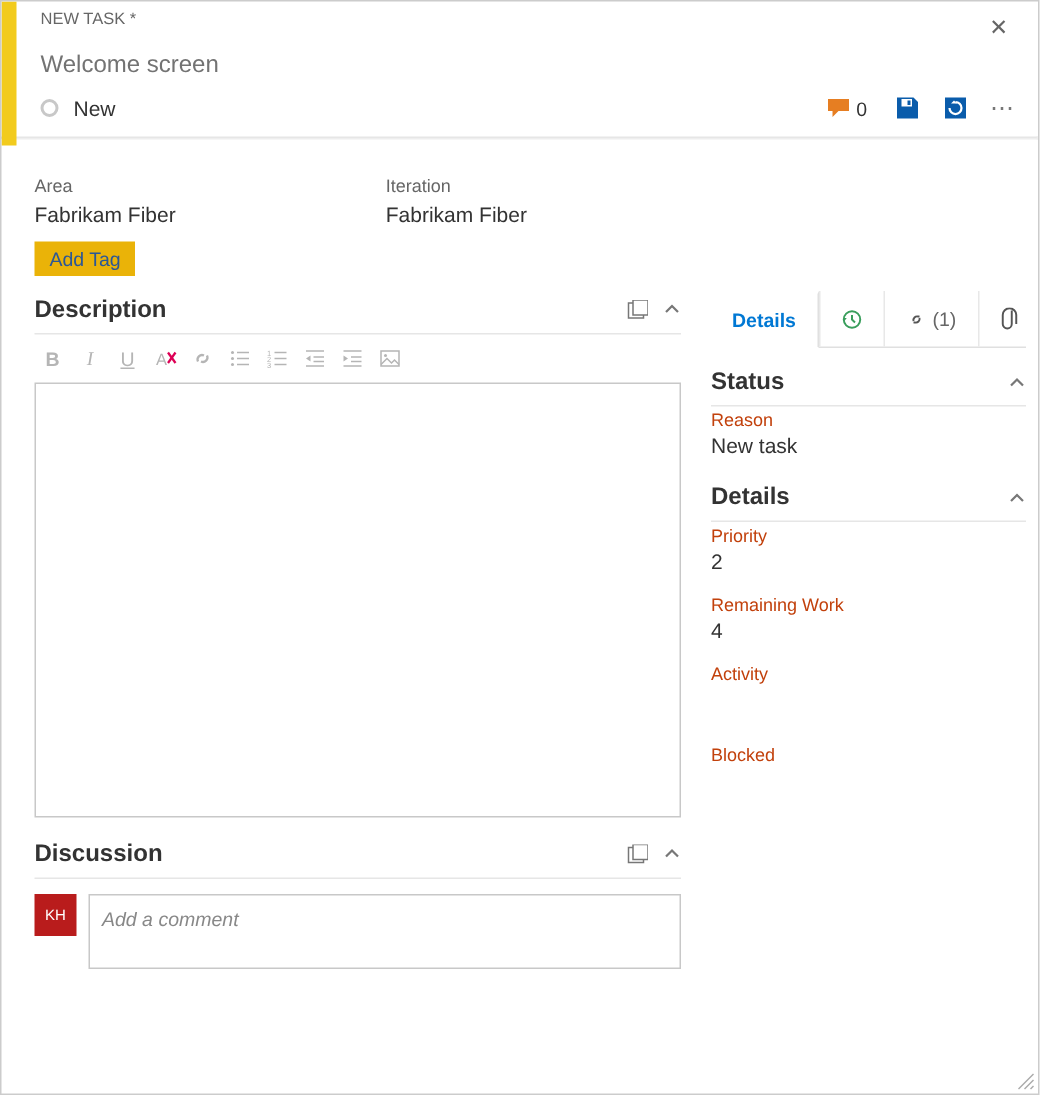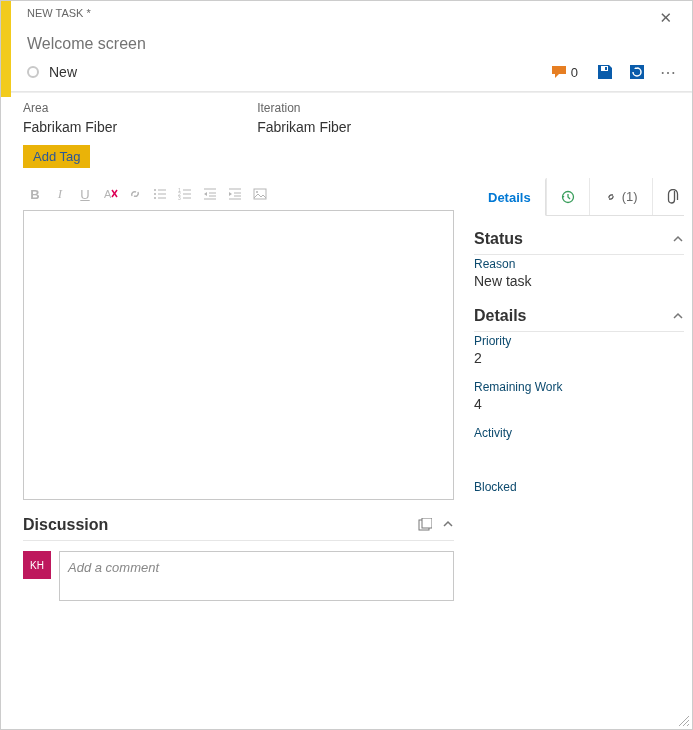--- a/index.html
+++ b/index.html
@@ -19,21 +19,21 @@
   .state-txt { font-size: 14px; }
   .assignee { display: flex; align-items: center; gap: 8px; font-size: 14px; margin-left: 120px;}
   .avatar-small { width: 20px; height: 20px; background: #0078d4; border:1px solid #999; display: flex; align-items: center; justify-content: center; }
   .info-right { display: flex; align-items: center; gap: 18px; }
   .comment-count { display: flex; align-items: center; gap: 4px; font-size: 13px; color: #333; }
   .icon-toolbar { display: flex; gap: 14px; align-items: center; }
   .tb-icon { width: 18px; height: 18px; cursor: pointer; display:flex; align-items:center; justify-content:center;}
   
   .divider { border-top: 1px solid #e6e6e6; margin: 0; }
   
-  .fields-row { display: flex; padding: 8px 22px 6px 22px; gap: 80px; }
+  .fields-row { display: flex; padding: 24px 22px 6px 22px; gap: 80px; }
   .field-col { display: flex; flex-direction: column; gap: 4px; }
   .field-label { font-size: 12px; color: #666; }
   .field-value { font-size: 14px; color: #333; }
   
   .add-tag { display: inline-block; background: #eab308; color: #2b5797; font-size: 13px; padding: 4px 10px; margin: 4px 0 10px 22px; cursor: pointer; }
   
   .body-split { display: flex; padding: 0 8px 0 22px; gap: 20px; }
   .left-col { flex: 1; min-width: 0; }
   .right-col { width: 210px; }
   
@@ -47,25 +47,25 @@
   .section-title { font-size: 16px; font-weight: 600; color: #333; }
   .section-icons { display: flex; gap: 10px; color: #666; }
   .section-icons span { cursor: pointer; font-size: 13px; }
   
   .rich-toolbar { display: flex; gap: 9px; padding: 8px 4px; color: #b5b5b5; align-items: center; }
   .rich-toolbar span { font-size: 13px; cursor: pointer; display:inline-flex; width:16px; height:16px; align-items:center; justify-content:center;}
   
   .editor-box { border: 1px solid #c8c8c8; height: 290px; background: #fff; }
   
   .side-field { margin-bottom: 10px; padding: 2px 0;}
-  .side-label { font-size: 12px; color: #0c4a6e; margin-bottom: 2px; }
+  .side-label { font-size: 12px; color: #c2410c; margin-bottom: 2px; }
   .side-value { font-size: 14px; color: #333; }
   
   .discussion-row { display: flex; gap: 8px; margin-top: 10px; }
-  .disc-avatar { width: 28px; height: 28px; background: #be185d; color: #fff; font-size: 10px; display: flex; align-items: center; justify-content: center; }
+  .disc-avatar { width: 28px; height: 28px; background: #b91c1c; color: #fff; font-size: 10px; display: flex; align-items: center; justify-content: center; }
   .disc-input { flex: 1; border: 1px solid #c8c8c8; padding: 8px; font-size: 13px; color: #888; font-style: italic; height: 50px; }
   
   .resize { position: absolute; right: 2px; bottom: 2px; width: 14px; height: 14px; }
   
   svg { display: block; }
 </style>
 </head>
 <body>
 
 
@@ -126,20 +126,36 @@
     <span class="field-value">Fabrikam Fiber</span>
   </div>
 </div>
 
 <span class="add-tag">Add Tag</span>
 
 <div class="body-split">
   <div class="left-col">
 
     <div class="section">
+      <div class="section-header">
+        <span class="section-title">Description</span>
+        <div class="section-icons">
+          <span>
+            <svg width="14" height="14">
+                <rect x="1" y="2" width="10" height="10" stroke="#777" fill="none"></rect>
+                <rect x="4" y="0" width="10" height="10" stroke="#777" fill="#fff"></rect>
+              </svg>
+          </span>
+          <span>
+            <svg width="12" height="12">
+                <path d="M2 8 L6 4 L10 8" stroke="#777" stroke-width="1.5" fill="none"></path>
+              </svg>
+          </span>
+        </div>
+      </div>
       <div class="rich-toolbar">
         <span style="font-weight:bold;">B</span>
         <span style="font-style:italic; font-family:serif;">I</span>
         <span style="text-decoration:underline;">U</span>
         <span>
           <svg width="15" height="14">
               <text x="1" y="11" font-size="11" fill="#b5b5b5">A</text>
               <line x1="9" y1="3" x2="14" y2="10" stroke="#d05" stroke-width="1.5"></line>
               <line x1="14" y1="3" x2="9" y2="10" stroke="#d05" stroke-width="1.5"></line>
             </svg>

